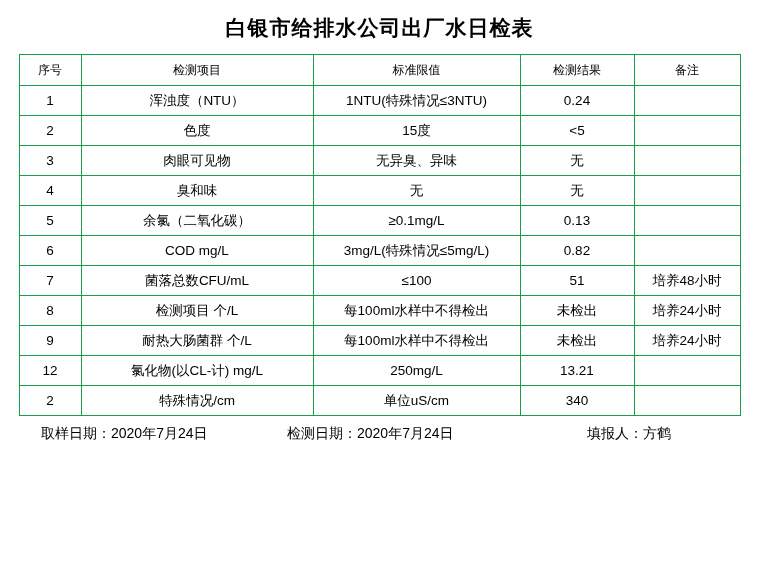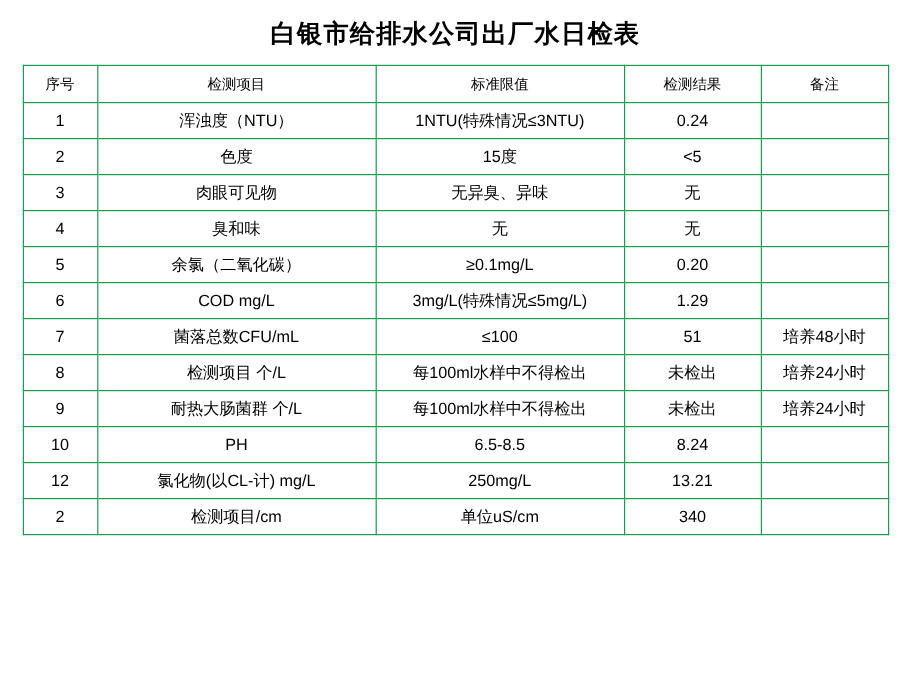--- a/index.html
+++ b/index.html
@@ -108,28 +108,28 @@
         <td>4</td>
         <td>臭和味</td>
         <td>无</td>
         <td>无</td>
         <td></td>
       </tr>
       <tr>
         <td>5</td>
         <td>余氯（二氧化碳）</td>
         <td>≥0.1mg/L</td>
-        <td>0.20</td>
+        <td>0.13</td>
         <td></td>
       </tr>
       <tr>
         <td>6</td>
         <td>COD          mg/L</td>
         <td>3mg/L(特殊情况≤5mg/L)</td>
-        <td>1.29</td>
+        <td>0.82</td>
         <td></td>
       </tr>
       <tr>
         <td>7</td>
         <td>菌落总数CFU/mL</td>
         <td>≤100</td>
         <td>51</td>
         <td>培养48小时</td>
       </tr>
       <tr>
@@ -140,37 +140,35 @@
         <td>培养24小时</td>
       </tr>
       <tr>
         <td>9</td>
         <td>耐热大肠菌群 个/L</td>
         <td>每100ml水样中不得检出</td>
         <td>未检出</td>
         <td>培养24小时</td>
       </tr>
       <tr>
-        <td>10</td>
-        <td>PH</td>
-        <td>6.5-8.5</td>
-        <td>8.24</td>
-        <td></td>
-      </tr>
-      <tr>
         <td>12</td>
         <td>氯化物(以CL-计) mg/L</td>
         <td>250mg/L</td>
         <td>13.21</td>
         <td></td>
       </tr>
       <tr>
         <td>2</td>
-        <td>检测项目/cm</td>
+        <td>特殊情况/cm</td>
         <td>单位uS/cm</td>
         <td>340</td>
         <td></td>
       </tr>
     </tbody>
   </table>
 
+  <div class="footer">
+    <div class="f-sample">取样日期：2020年7月24日</div>
+    <div class="f-test">检测日期：2020年7月24日</div>
+    <div class="f-filler">填报人：方鹤</div>
+  </div>
 
 </div>
 
 </body></html>

